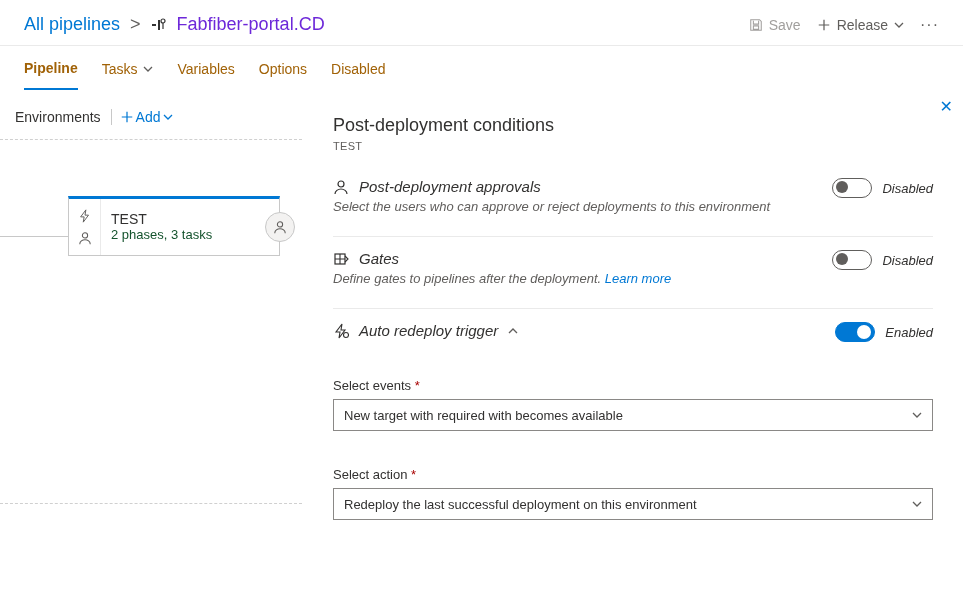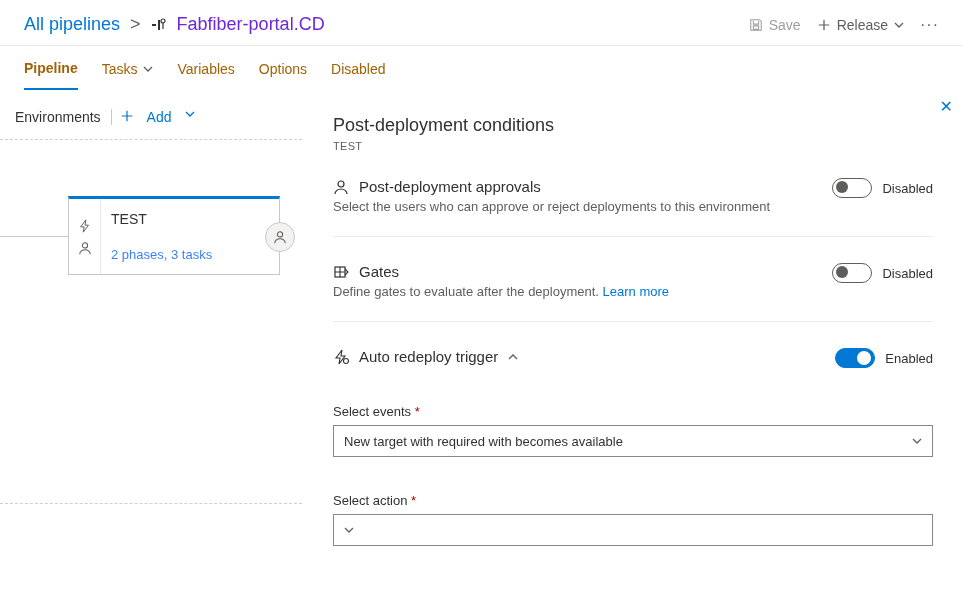--- a/index.html
+++ b/index.html
@@ -97,22 +97,22 @@
   }
   .env-header-title {
     font-weight: 400;
     color: #323130;
     padding-right: 10px;
     border-right: 1px solid #c8c8c8;
   }
   .env-add {
     color: #0078d4;
     display: flex;
-    align-items: flex-start;
-    gap: 13px;
+    align-items: center;
+    gap: 2px;
     cursor: pointer;
   }
   .env-card-wrap {
     position: relative;
     margin-top: 56px;
     padding-left: 68px;
   }
   .connector {
     position: absolute;
     left: 0;
@@ -137,21 +137,21 @@
     justify-content: center;
     gap: 8px;
     padding: 10px 0;
     color: #605e5c;
   }
   .env-card-body {
     flex: 1;
     padding: 12px 10px;
   }
   .env-name { font-size: 14px; color: #323130; }
-  .env-sub { font-size: 13px; color: #3b82f6; cursor: pointer; margin-top: 20px;}
+  .env-sub { font-size: 13px; color: #14532d; cursor: pointer; margin-top: 0;}
   .env-card-right {
     position: absolute;
     right: -16px;
     top: 50%;
     transform: translateY(-50%);
     width: 30px;
     height: 30px;
     border-radius: 50%;
     border: 1px solid #c8c8c8;
     background: #f3f2f1;
@@ -186,24 +186,25 @@
     font-size: 16px;
   }
   .panel-title { font-size: 18px; font-weight: 400; }
   .panel-sub { font-size: 11px; color: #605e5c; margin-top: 4px; letter-spacing: 0.3px;}
   .section {
     margin-top: 26px;
     display: flex;
     align-items: flex-start;
     justify-content: space-between;
     gap: 12px;
+    font-style: italic;
   }
   .section.bordered {
     border-top: 1px solid #eaeaea;
-    padding-top: 26px;
+    padding-top: 13px;
     margin-top: 22px;
   }
   .section-left { flex: 1; }
   .section-head {
     display: flex;
     align-items: center;
     gap: 10px;
     color: #323130;
   }
   .section-title { font-size: 15px; }
@@ -386,21 +387,21 @@
         <div class="section-head">
           <span>
             <svg width="16" height="16" viewBox="0 0 16 16">
                 <rect x="2" y="3" width="10" height="10" fill="none" stroke="#323130" stroke-width="1.2"></rect>
                 <path d="M7 3v10M2 8h10M12 5l3 3-3 3" fill="none" stroke="#323130" stroke-width="1.1"></path>
               </svg>
           </span>
           <span class="section-title">Gates</span>
         </div>
         <div class="section-desc">
-          <span>Define gates to evaluate after the deployment. </span><a>Learn more</a>
+          <span>Define gates to pipelines after the deployment. </span><a>Learn more</a>
         </div>
       </div>
       <div class="toggle-wrap">
         <div class="toggle off">
             <div class="knob"></div>
           </div>
         <span class="toggle-label">Disabled</span>
       </div>
     </div>
 
@@ -441,20 +442,21 @@
             </svg>
         </span>
       </div>
     </div>
 
     <div class="field">
       <div class="field-label">
         <span>Select action</span> <span class="req">*</span>
       </div>
       <div class="select">
+        <span>Redeploy the last successful deployment on this environment</span>
         <span class="chev">
           <svg width="10" height="10" viewBox="0 0 10 10">
               <path d="M1 3l4 4 4-4" fill="none" stroke="#605e5c" stroke-width="1.3"></path>
             </svg>
         </span>
       </div>
     </div>
 
   </div>
 </div>

